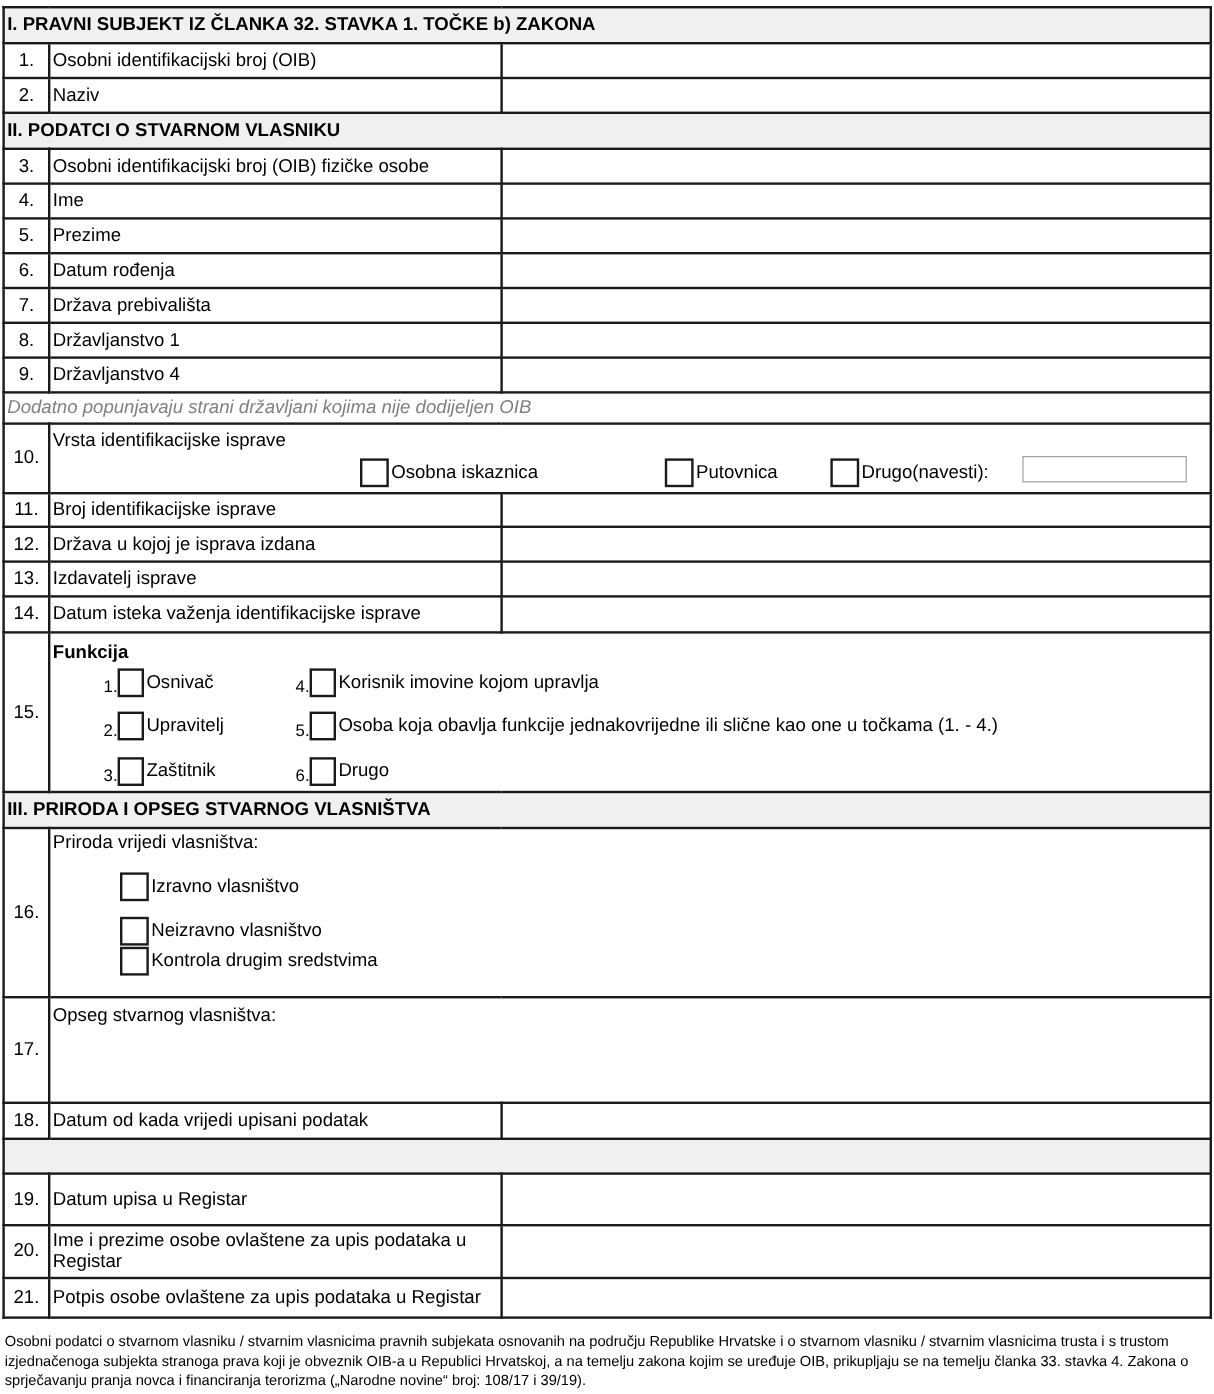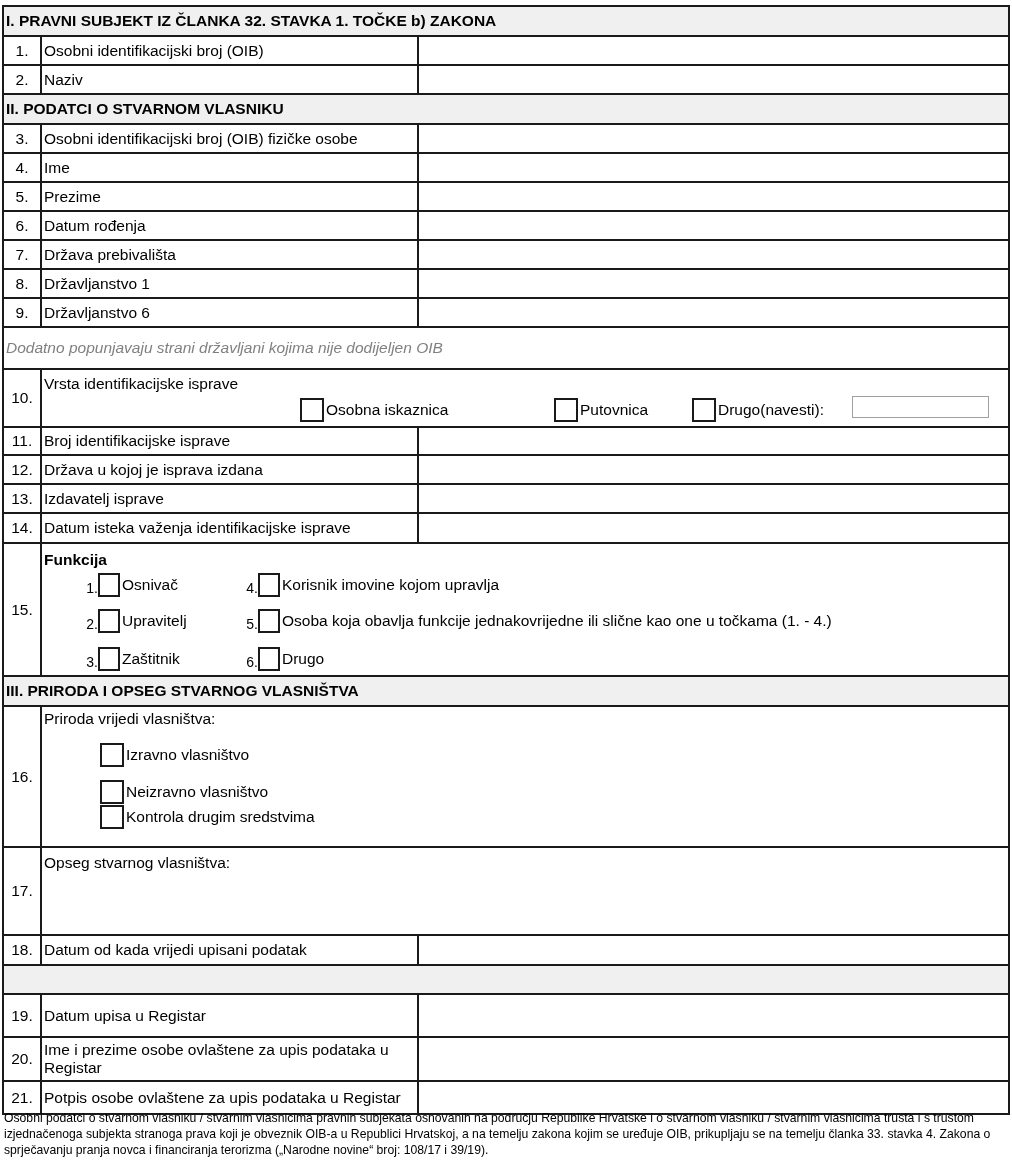--- a/index.html
+++ b/index.html
@@ -122,25 +122,25 @@
     <td class="lbl">Država prebivališta</td>
     <td></td>
   </tr>
   <tr style="height:29px">
     <td class="num">8.</td>
     <td class="lbl">Državljanstvo 1</td>
     <td></td>
   </tr>
   <tr style="height:29px">
     <td class="num">9.</td>
-    <td class="lbl">Državljanstvo 6</td>
-    <td></td>
-  </tr>
-
-  <tr style="height:42px">
+    <td class="lbl">Državljanstvo 4</td>
+    <td></td>
+  </tr>
+
+  <tr style="height:26px">
         <td colspan="3" class="note">Dodatno popunjavaju strani državljani kojima nije dodijeljen OIB</td>
       </tr>
 
   <tr style="height:58px">
     <td class="num">10.</td>
     <td colspan="2">
       <div class="r10">
         <div class="lbl" style="position:absolute;left:0;top:5px;">Vrsta identifikacijske isprave</div>
         <div class="cbline" style="position:absolute;left:258px;top:28px;">
           <span class="cb"></span>

